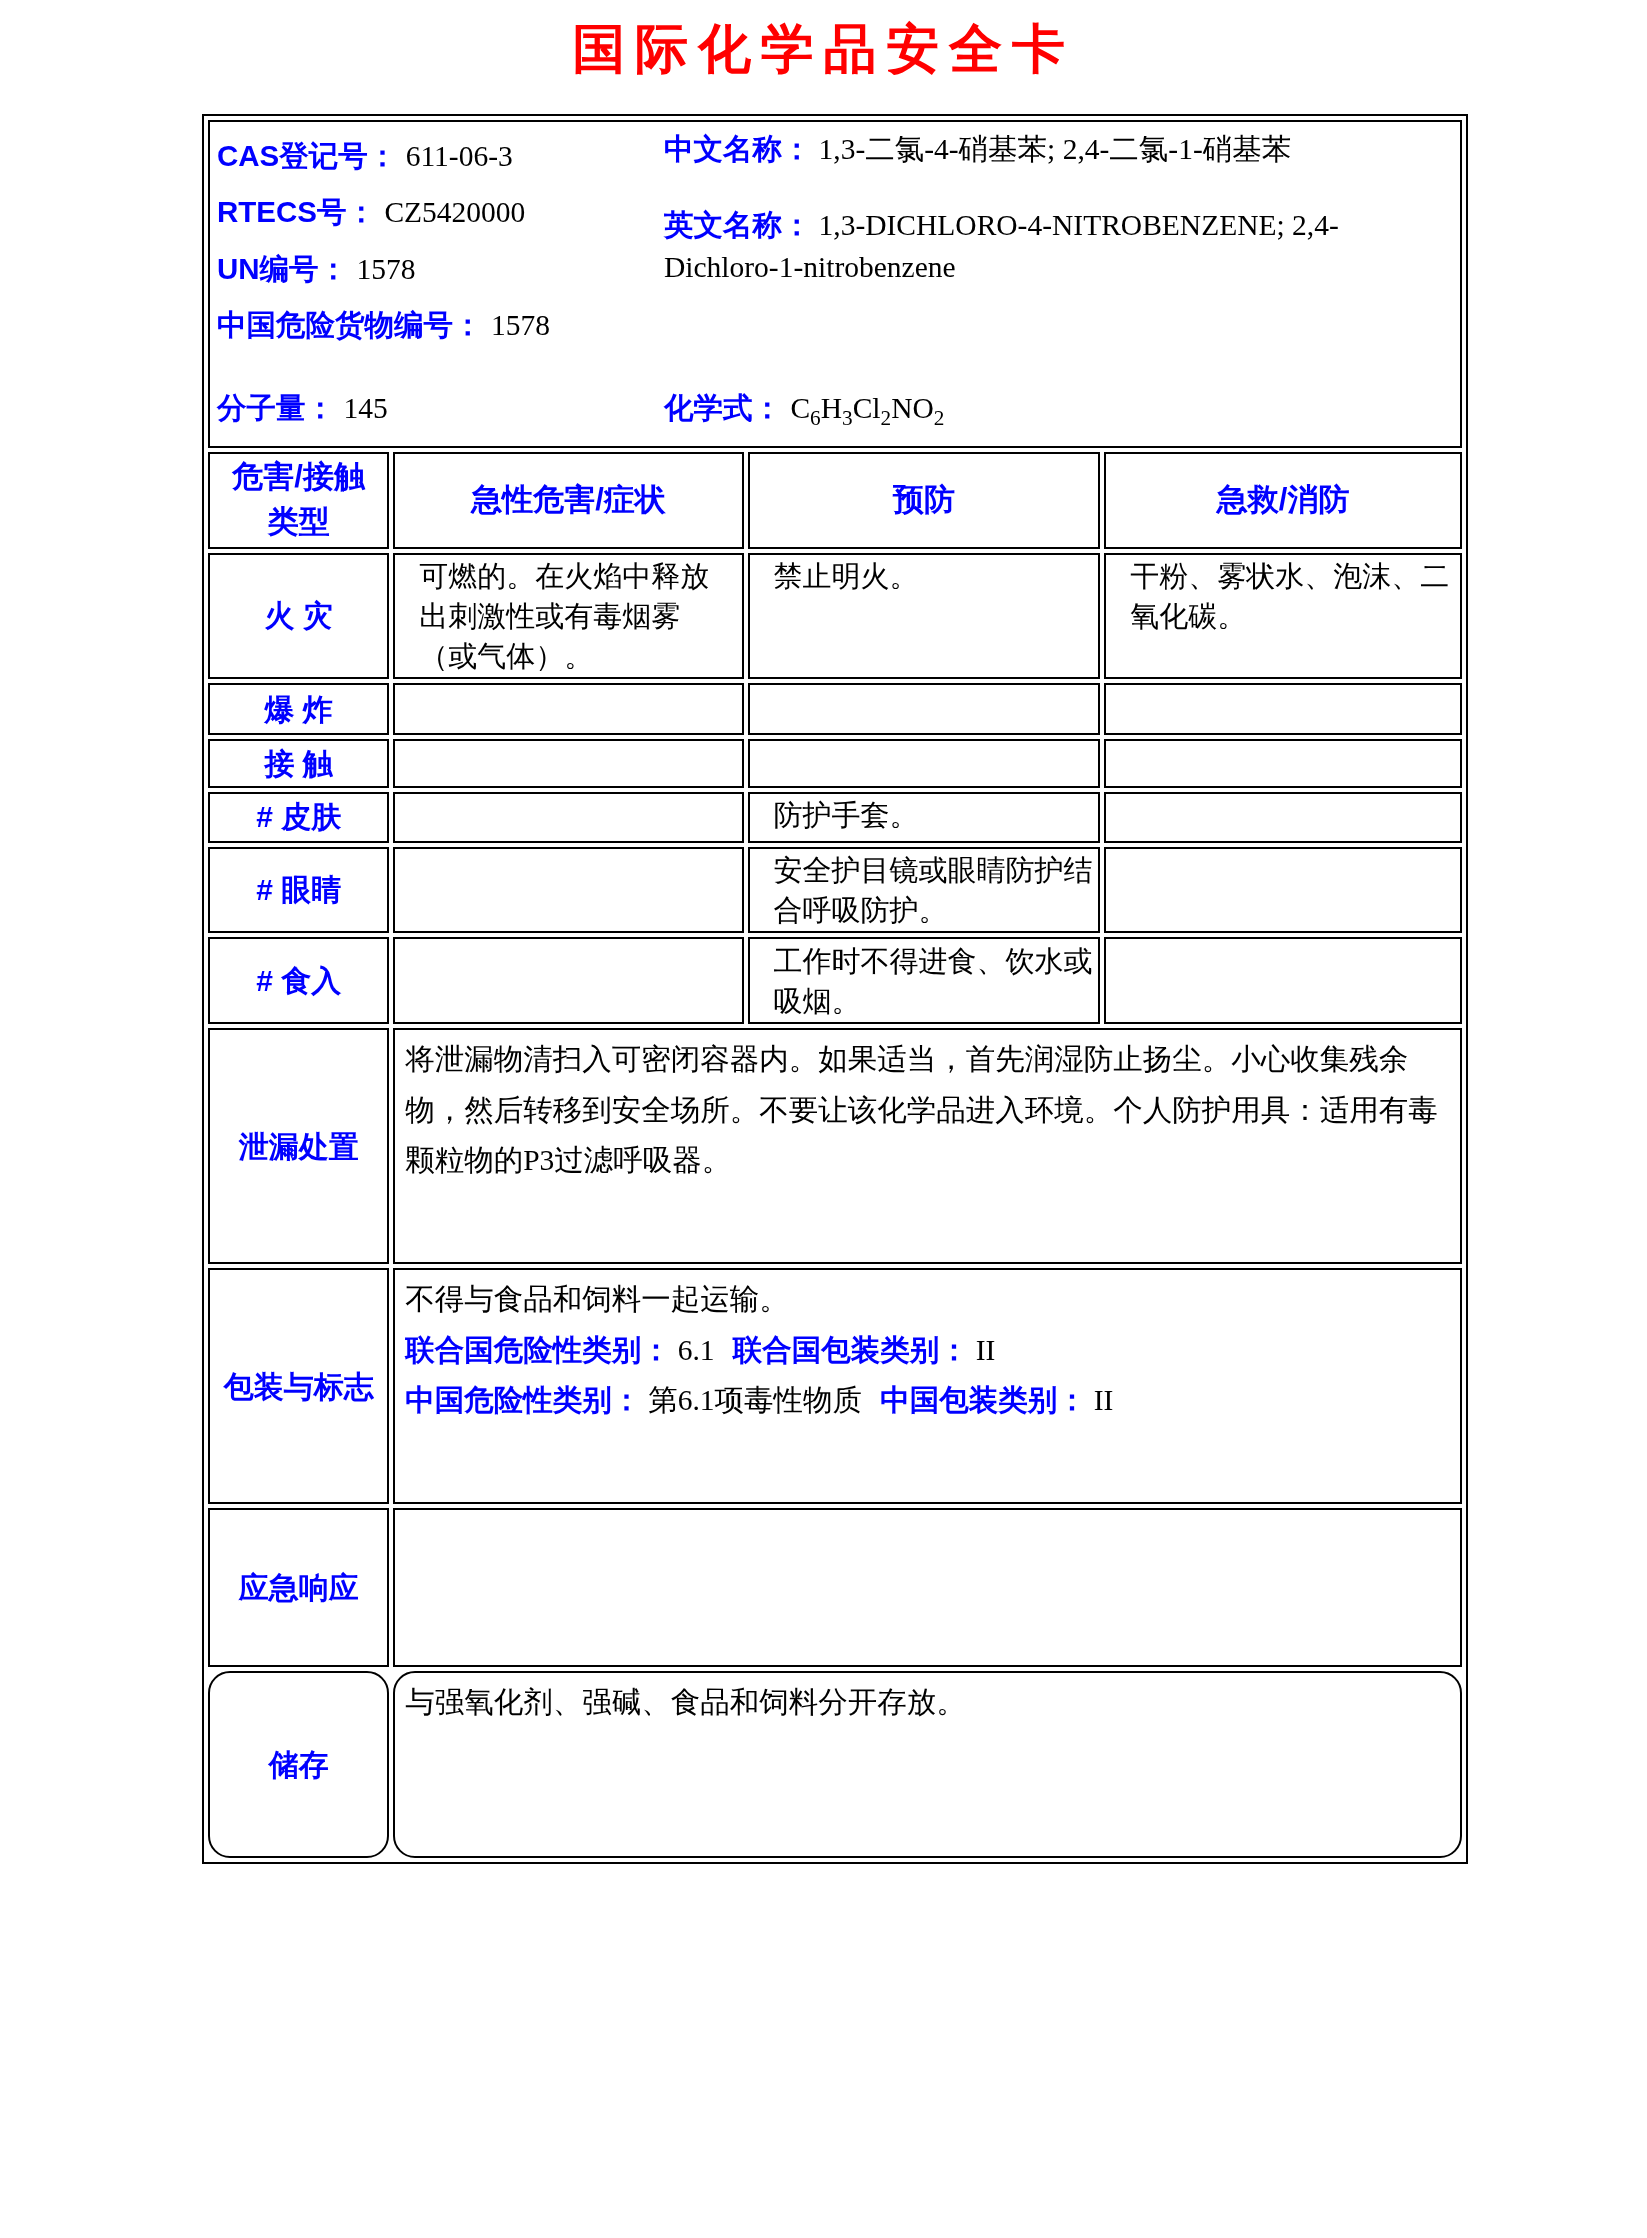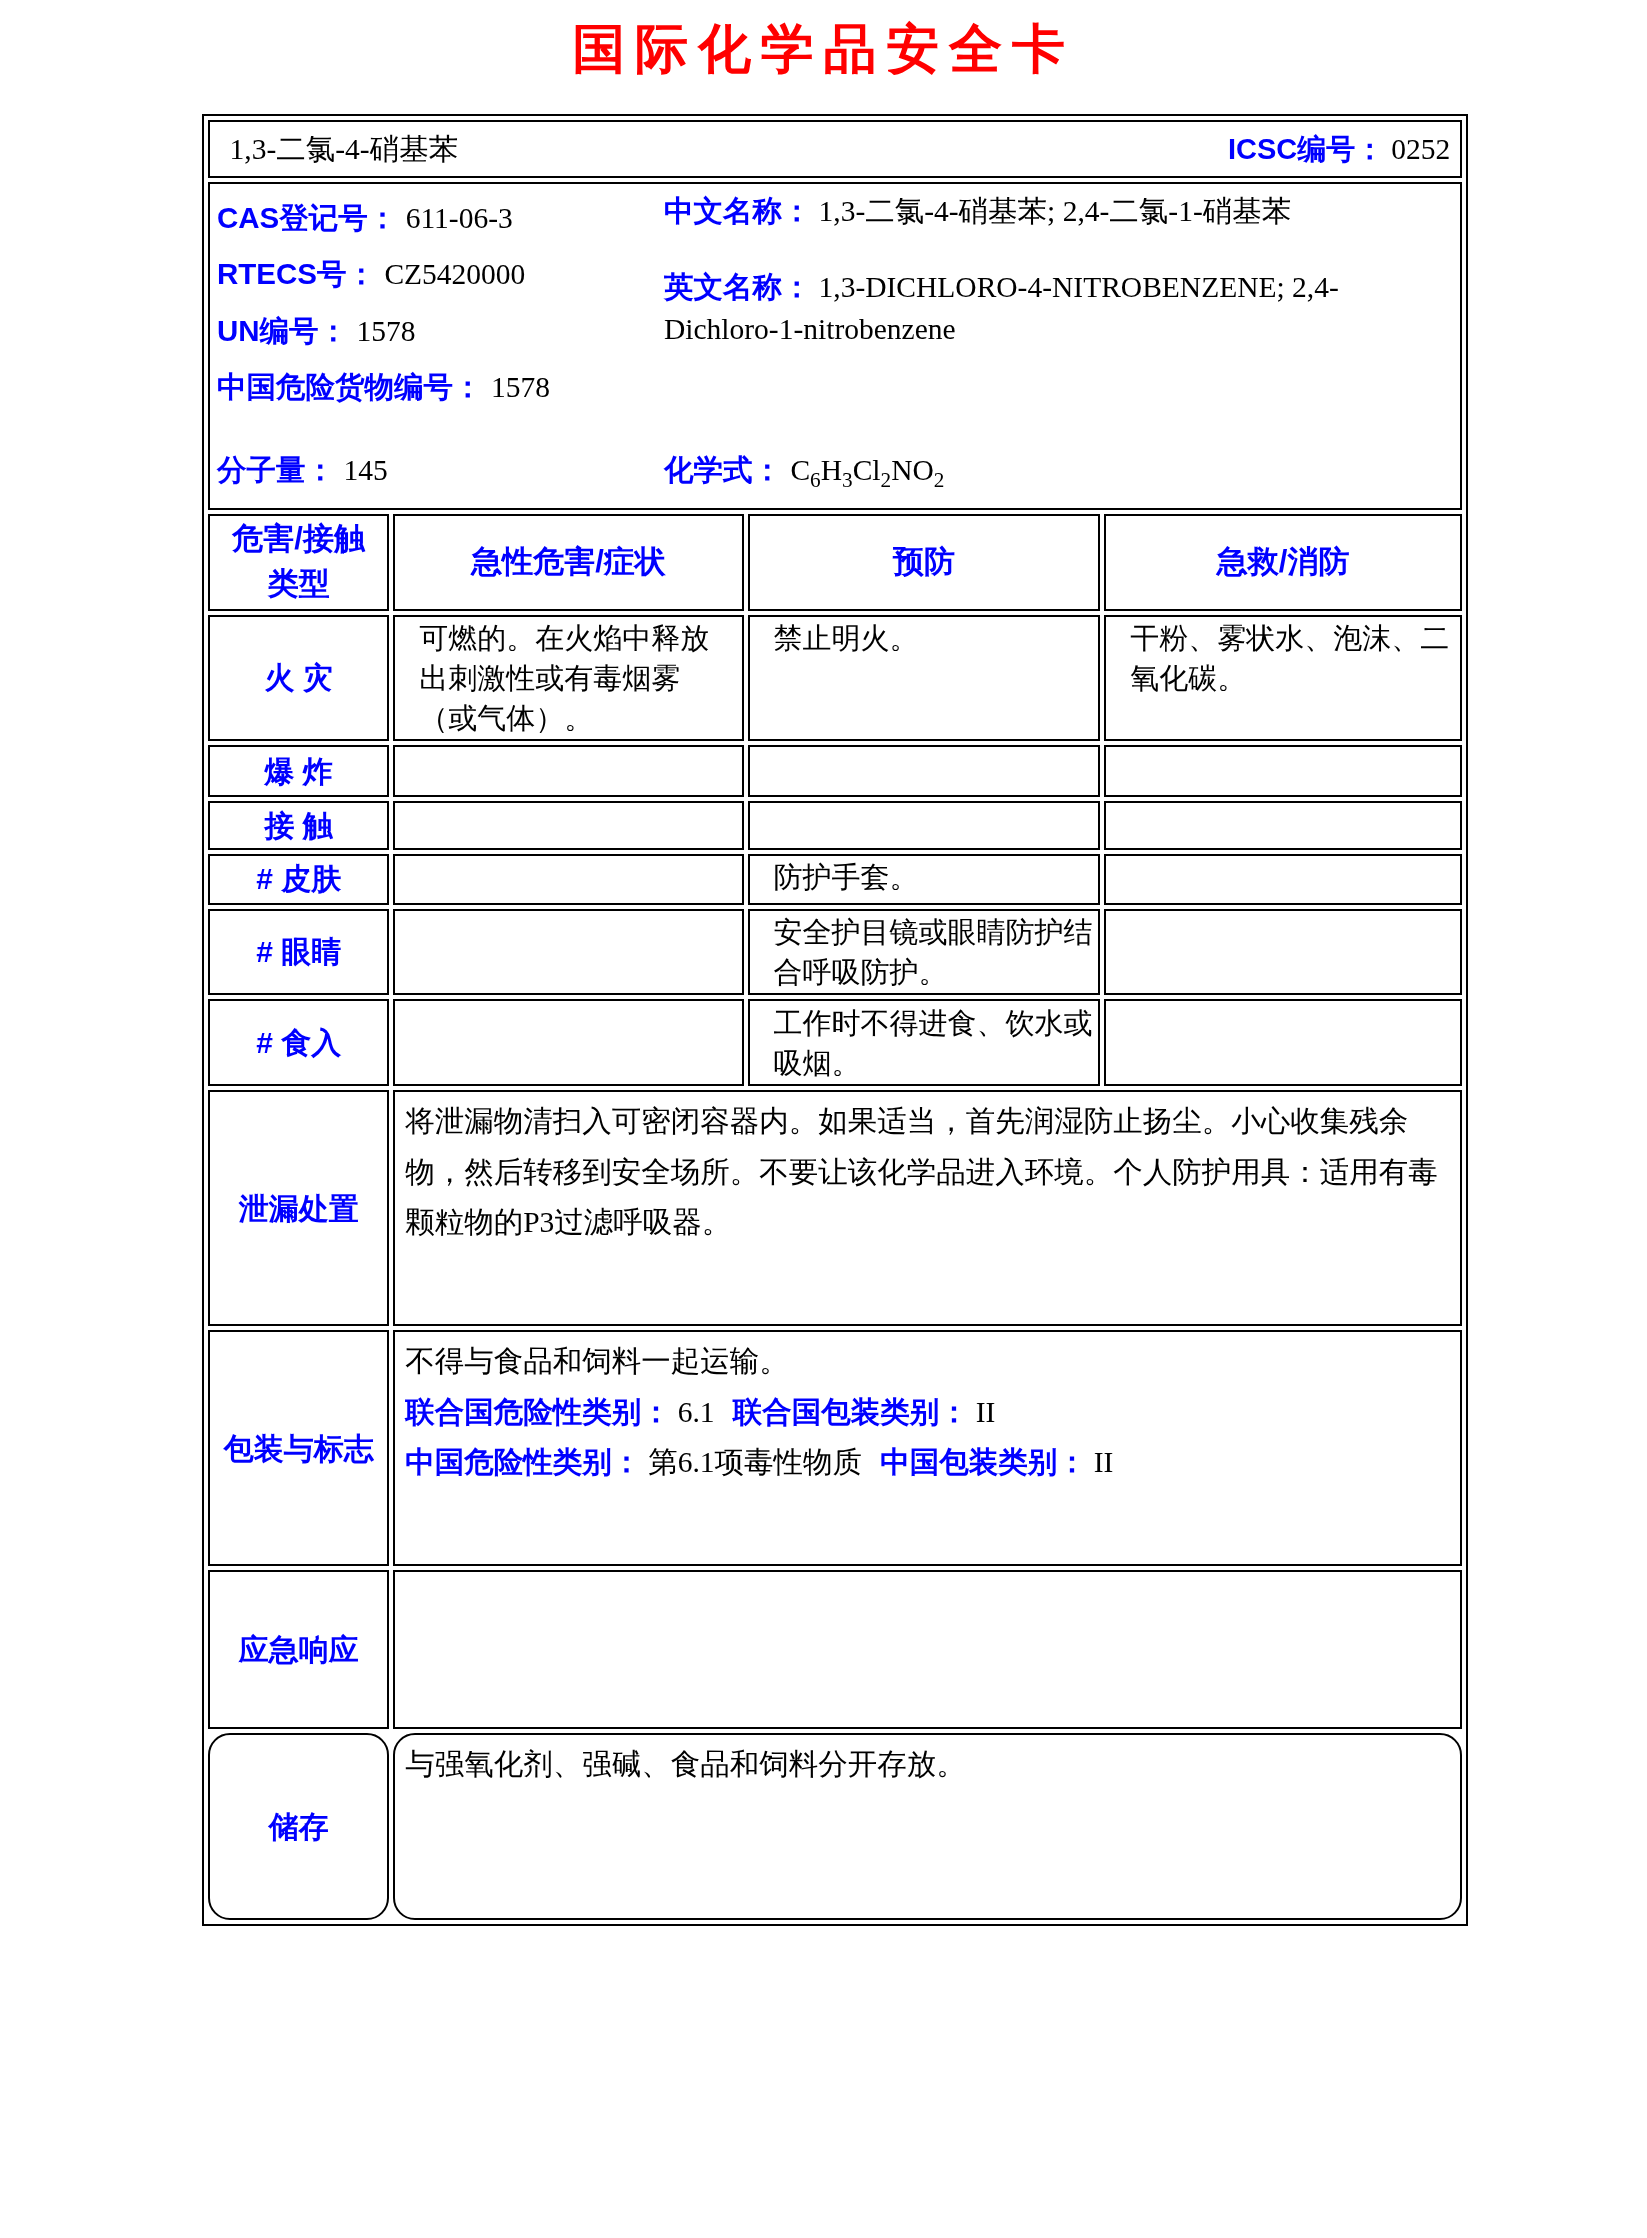--- a/index.html
+++ b/index.html
@@ -123,30 +123,20 @@
 
   <table class="card">
     <colgroup>
         <col class="c1">
         <col class="c2">
         <col class="c3">
         <col class="c4">
       </colgroup>
     <tbody>
 
-      <tr>
-        <td colspan="4" class="name-cell">
-          <div class="name-row">
-            <span class="chem-name">1,3-二氯-4-硝基苯</span>
-            <span>
-              <span class="lbl">ICSC编号：</span><span class="icsc-val">0252</span>
-            </span>
-          </div>
-        </td>
-      </tr>
 
       <tr>
         <td colspan="4" class="ids-cell">
           <div class="ids-grid">
             <div class="ids-left">
               <div class="id-line">
                 <span class="lbl">CAS登记号：</span><span class="val">611-06-3</span>
               </div>
               <div class="id-line">
                 <span class="lbl">RTECS号：</span><span class="val">CZ5420000</span>

